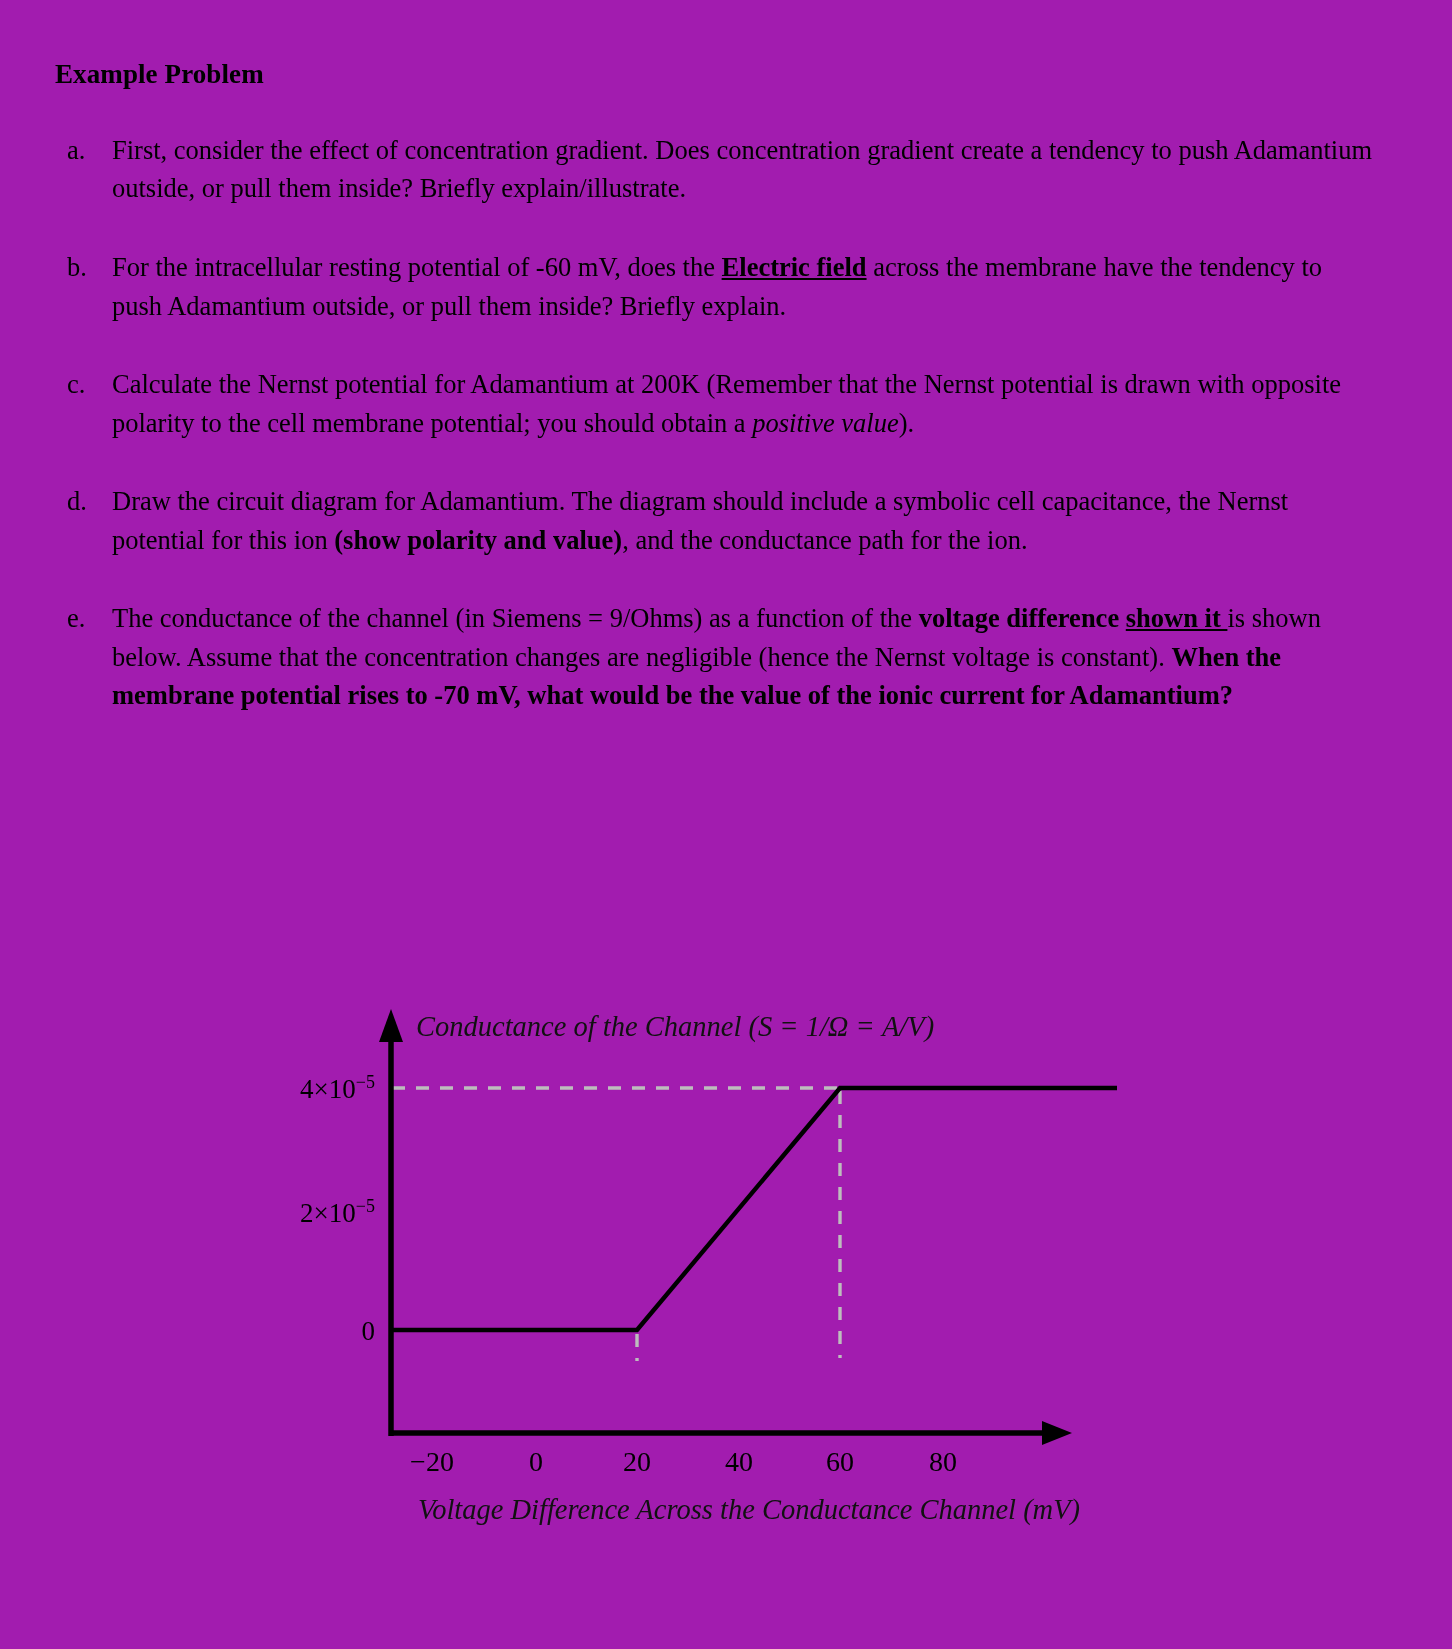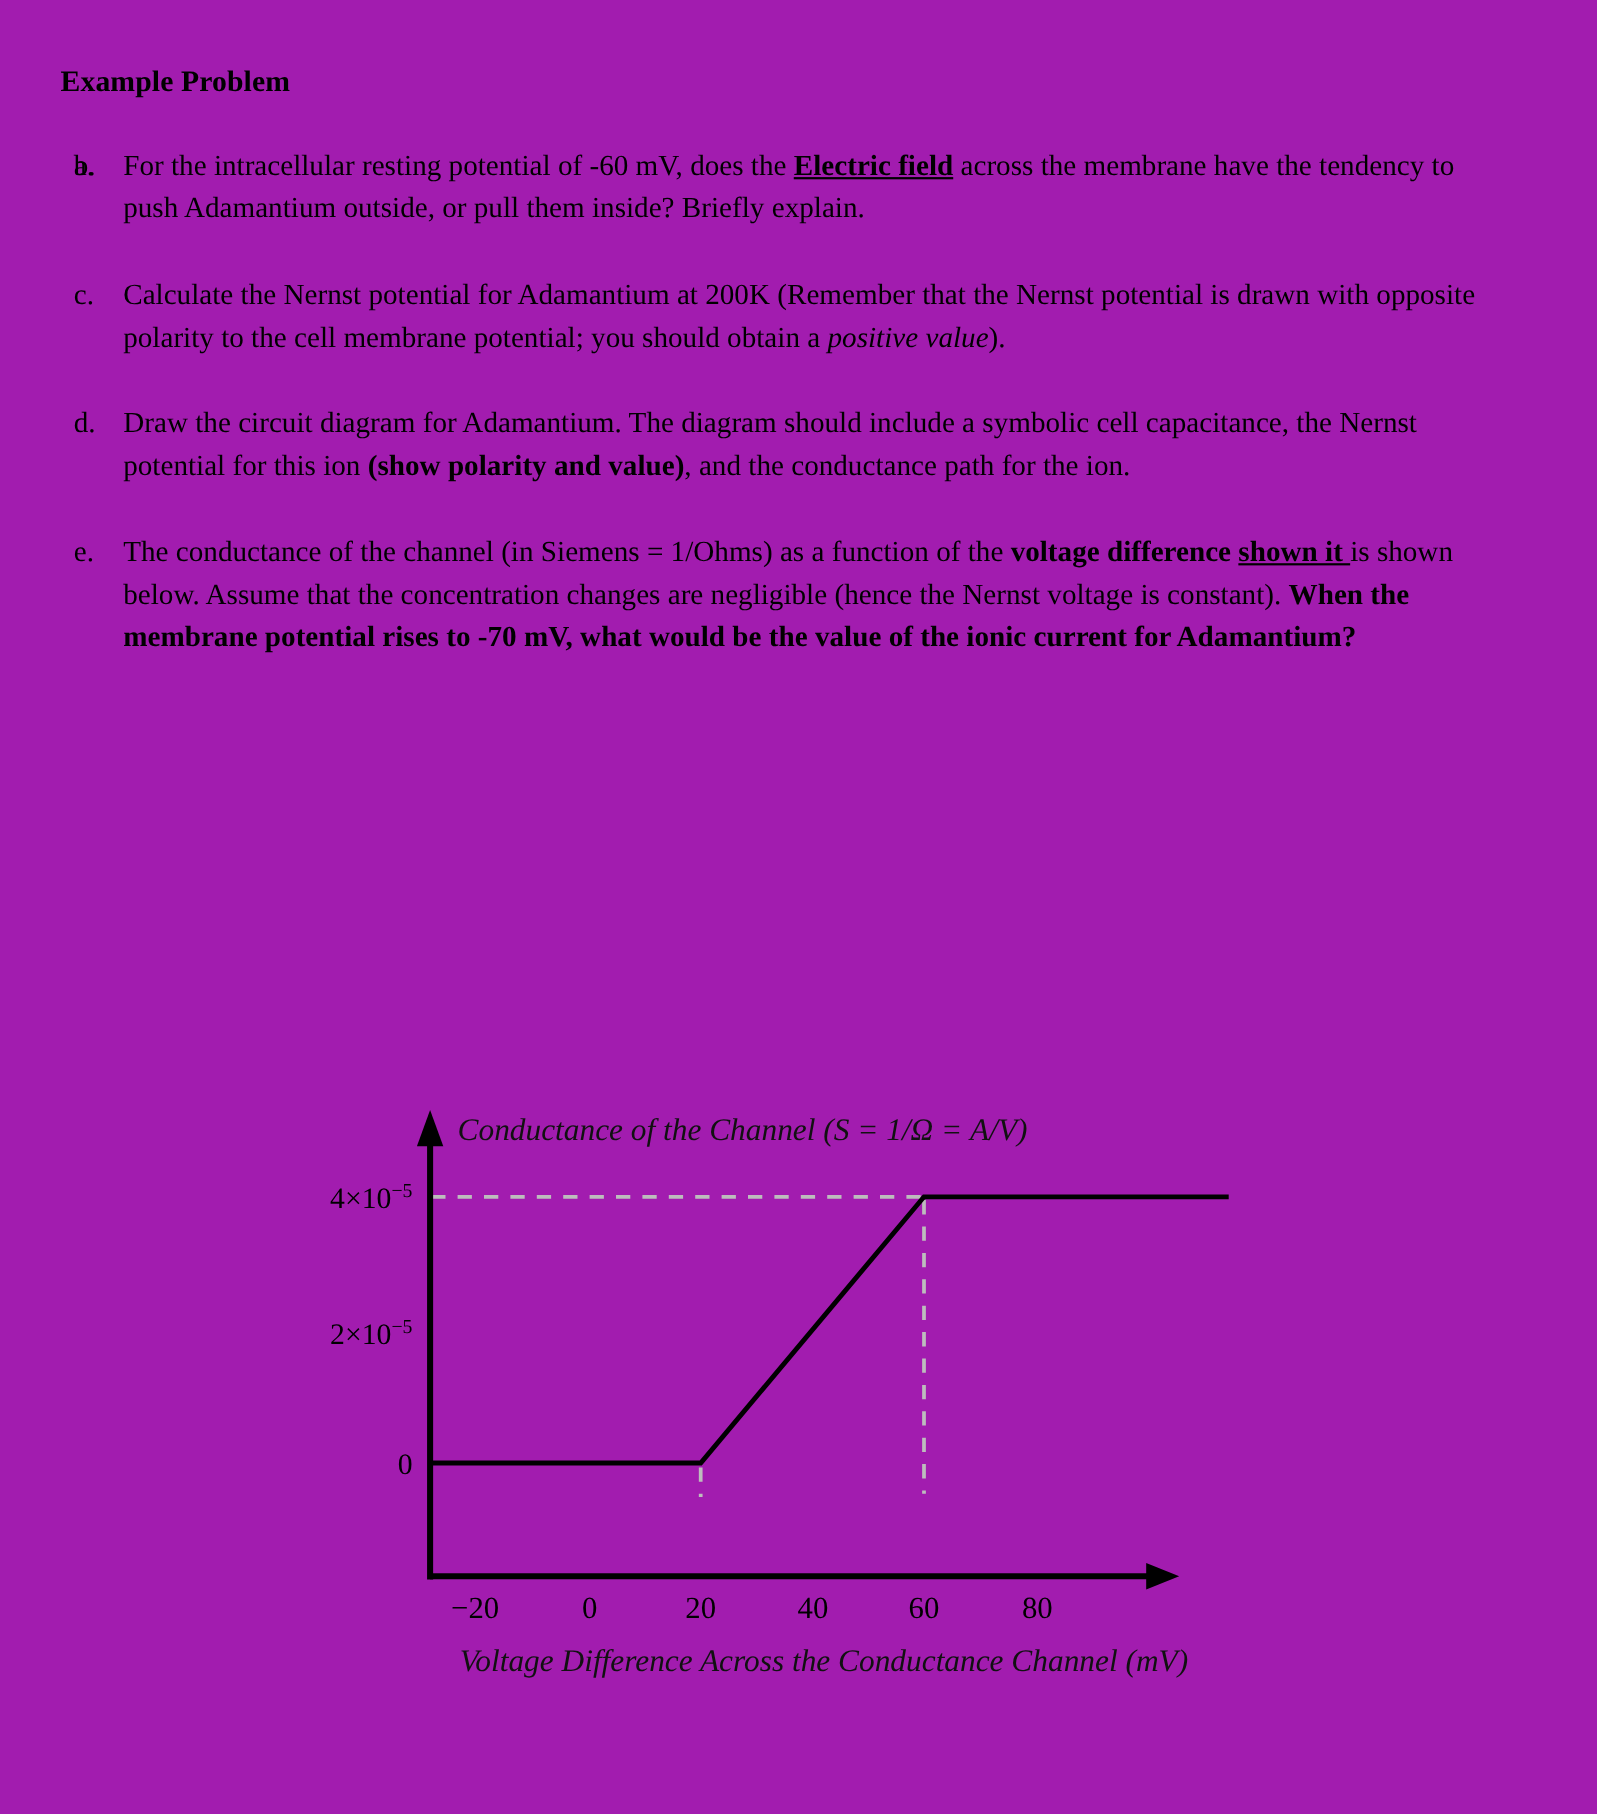--- a/index.html
+++ b/index.html
@@ -124,40 +124,41 @@
 
   <div class="doc">
 
     <h1 class="title">Example Problem</h1>
 
 
     <ol class="items">
 
       <li>
         <span class="marker">a.</span>
+        <span>First, consider the effect of concentration gradient. Does concentration gradient create a tendency to push Adamantium outside, or pull them inside? Briefly explain/illustrate.</span>
       </li>
 
       <li>
         <span class="marker">b.</span>
         <span>For the intracellular resting potential of -60 mV, does the </span><b class="u">Electric field</b><span> across the membrane have the tendency to push Adamantium outside, or pull them inside? Briefly explain.</span>
       </li>
 
       <li>
         <span class="marker">c.</span>
         <span>Calculate the Nernst potential for Adamantium at 200K (Remember that the Nernst potential is drawn with opposite polarity to the cell membrane potential; you should obtain a </span><i>positive value</i><span>).</span>
       </li>
 
       <li>
         <span class="marker">d.</span>
         <span>Draw the circuit diagram for Adamantium. The diagram should include a symbolic cell capacitance, the Nernst potential for this ion </span><b>(show polarity and value)</b><span>, and the conductance path for the ion.</span>
       </li>
 
       <li>
         <span class="marker">e.</span>
-        <span>The conductance of the channel (in Siemens = 1/Ohms) as a function of the </span><b>voltage difference </b><b class="u">shown it </b><span> is shown below. Assume that the concentration changes are negligible (hence the Nernst voltage is constant). </span><b>When the membrane potential rises to -70 mV, what would be the value of the ionic current for Adamantium?</b>
+        <span>The conductance of the channel (in Siemens = 9/Ohms) as a function of the </span><b>voltage difference </b><b class="u">shown it </b><span> is shown below. Assume that the concentration changes are negligible (hence the Nernst voltage is constant). </span><b>When the membrane potential rises to -70 mV, what would be the value of the ionic current for Adamantium?</b>
       </li>
 
     </ol>
   </div>
 
   <div id="chart-wrap">
     <svg id="chart-svg" width="1452" height="560" viewBox="0 0 1452 560" xmlns="http://www.w3.org/2000/svg">
 
       <path class="guide" d="M 392 96 L 843 96"></path>
 

